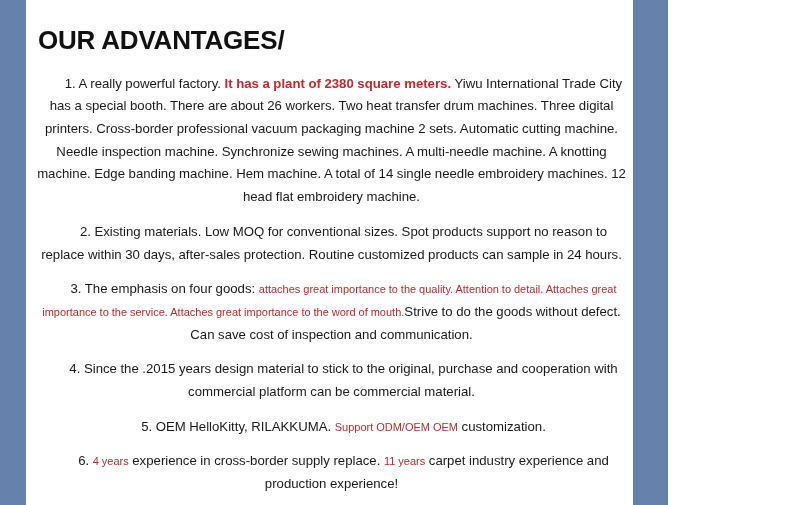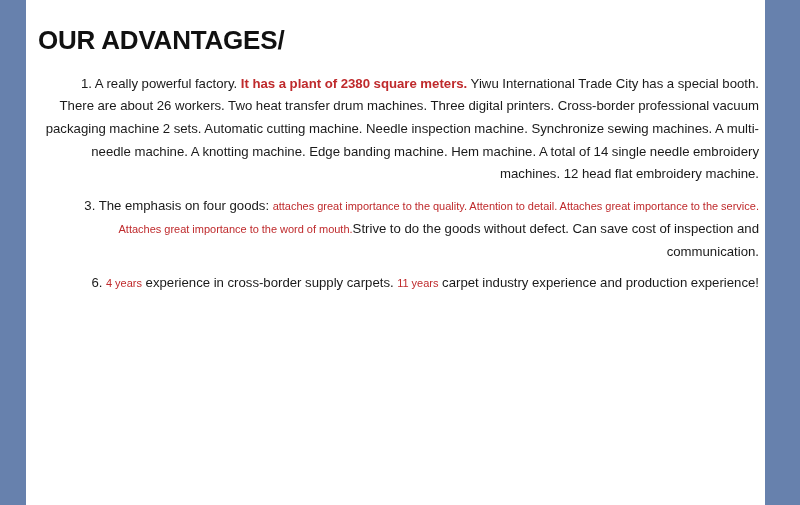--- a/index.html
+++ b/index.html
@@ -5,21 +5,21 @@
   html, body {
     margin: 0;
     padding: 0;
     background: #ffffff;
   }
   body {
     font-family: "Liberation Sans", sans-serif;
   }
   .slide {
     position: relative;
-    width: 800px;
+    width: 668px;
     height: 505px;
     background: #ffffff;
     overflow: hidden;
     box-sizing: border-box;
   }
   .edge-bar {
     position: absolute;
     top: 0;
     bottom: 0;
     background: #6781ad;
@@ -52,22 +52,22 @@
   .body-list {
     margin: 0;
     padding: 0;
     list-style: none;
   }
   .para {
     font-size: 13.2px;
     line-height: 1.72;
     color: #1a1a1a;
     text-indent: 24px;
-    margin: 6px 0 9px 0;
-    text-align: right;
+    margin: 12px 0 9px 0;
+    text-align: center;
     word-spacing: -0.1px;
   }
   .para.tight {
     margin-bottom: 8px;
   }
   .red {
     color: #bf2a2c;
     font-weight: bold;
   }
   .red-lg {
@@ -89,22 +89,25 @@
   <div class="edge-bar right"></div>
 
   <div class="content">
 
     <h1 class="slide-title">OUR ADVANTAGES/</h1>
 
     <div class="body-list">
 
       <p class="para"><span>1.</span><span> A really powerful factory. </span><span class="red">It has a plant of 2380 square meters.</span><span> Yiwu International Trade City has a special booth. There are about 26 workers. Two heat transfer drum machines. Three digital printers. Cross-border professional vacuum packaging machine 2 sets. Automatic cutting machine. Needle inspection machine. Synchronize sewing machines. A multi-needle machine. A knotting machine. Edge banding machine. Hem machine. A total of 14 single needle embroidery machines. 12 head flat embroidery machine.</span></p>
 
+      <p class="para"><span>2.</span><span> Existing materials. Low MOQ for conventional sizes. Spot products support no reason to replace within 30 days, after-sales protection. Routine customized products can sample in 24 hours.</span></p>
 
       <p class="para"><span>3.</span><span> The emphasis on four goods: </span><span class="red-lg">attaches great importance to the quality. Attention to detail. Attaches great importance to the service. Attaches great importance to the word of mouth.</span><span class="plain">Strive to do the goods without defect.  Can save cost of inspection and communication.</span></p>
 
+      <p class="para"><span>4.</span><span> Since the .2015 years design material to stick to the original, purchase and cooperation with commercial platform can be commercial material.</span></p>
 
+      <p class="para"><span>5.</span><span> OEM HelloKitty, RILAKKUMA. </span><span class="red-lg">Support ODM/OEM OEM</span><span class="plain"> customization.</span></p>
 
-      <p class="para tight"><span>6.</span><span>&nbsp;</span><span class="red-lg">4 years</span><span class="plain"> experience in cross-border supply carpets. </span><span class="red-lg">11 years</span><span class="plain"> carpet industry experience and production experience!</span></p>
+      <p class="para tight"><span>6.</span><span>&nbsp;</span><span class="red-lg">4 years</span><span class="plain"> experience in cross-border supply replace. </span><span class="red-lg">11 years</span><span class="plain"> carpet industry experience and production experience!</span></p>
 
     </div>
   </div>
 </div>
 
 </body></html>

